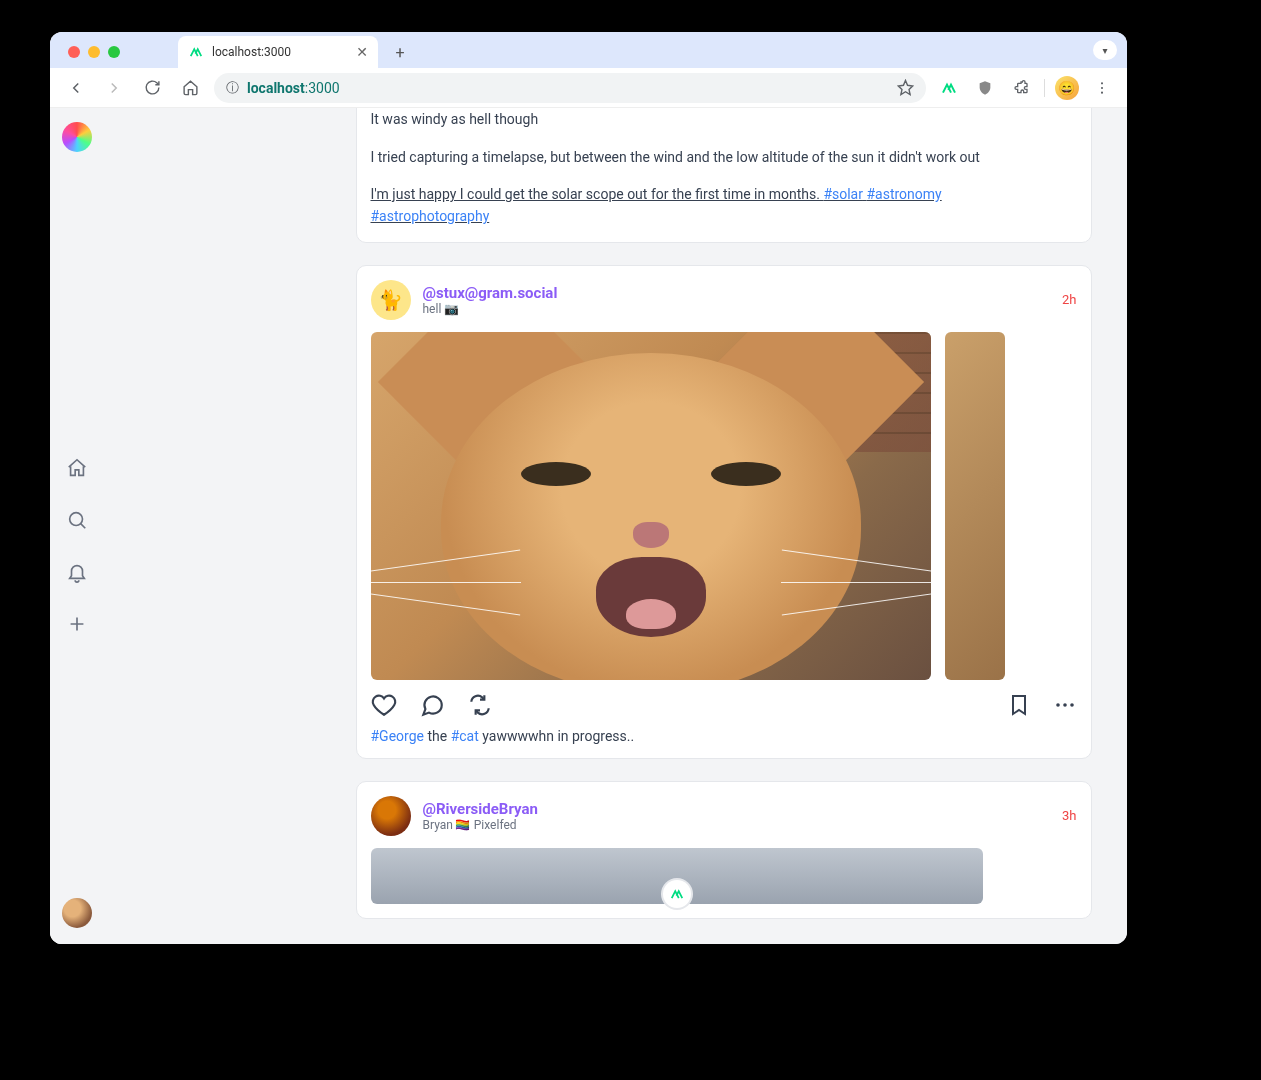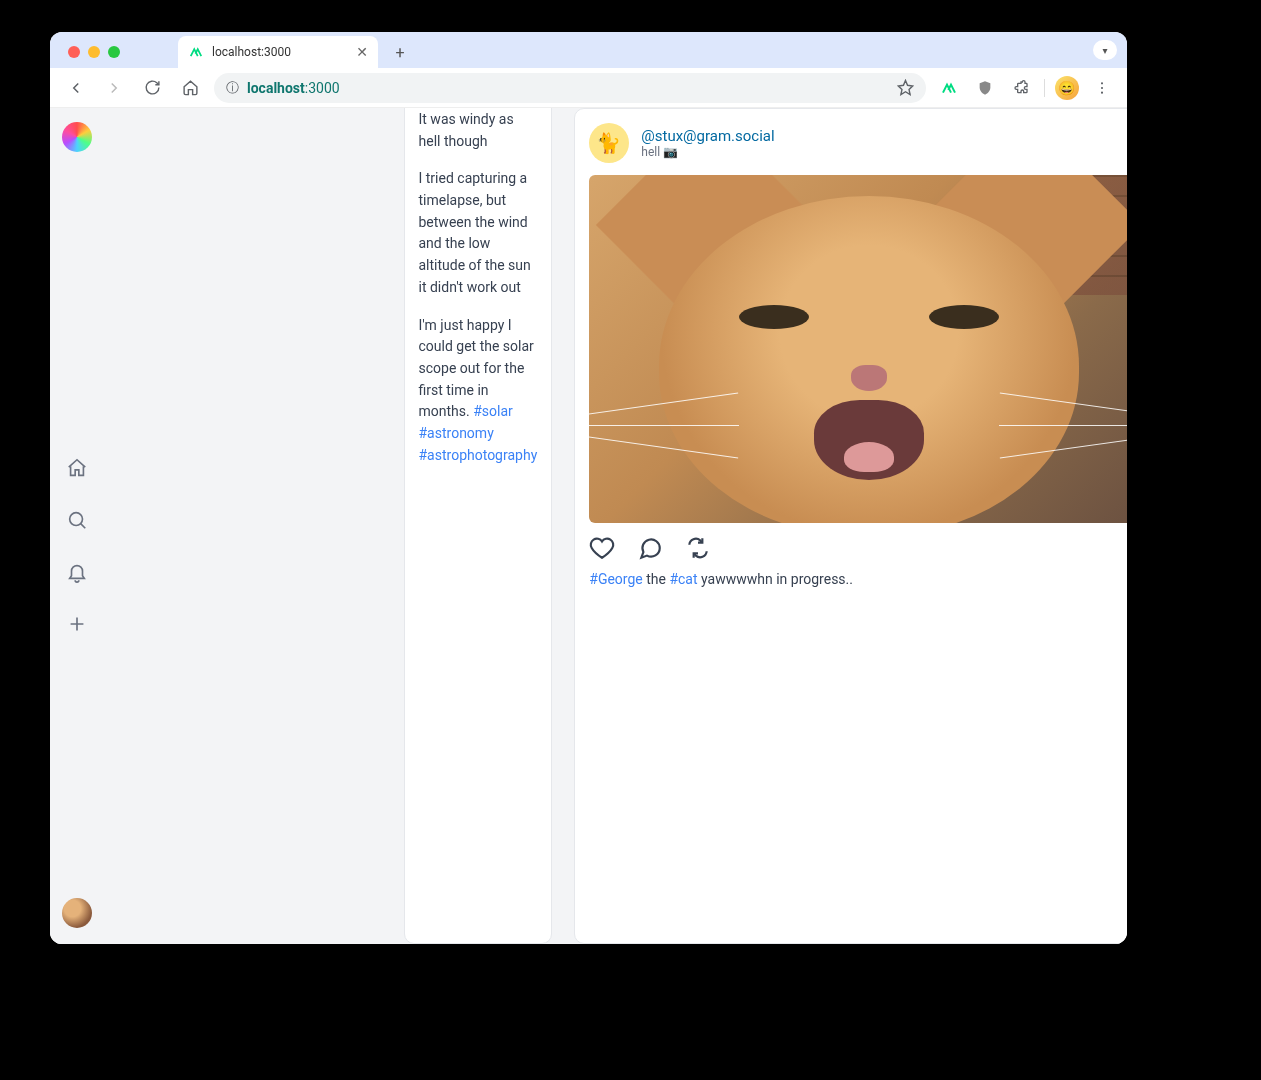--- a/index.html
+++ b/index.html
@@ -170,51 +170,51 @@
   }
   .top-tab { cursor: pointer; }
   .top-tab.active { color: #1f2937; }
   .feed-wrap {
     flex: 1;
     overflow: hidden;
     display: flex;
     justify-content: center;
   }
   .feed {
-    width: 640px;
+    width: 736px;
     margin-left: 216px;
     display: flex;
-    flex-direction: row;
+    flex-direction: column;
     gap: 22px;
   }
   .card {
     background: #fff;
     border: 1px solid #e5e7eb;
     border-radius: 10px;
     padding: 14px;
     position: relative;
   }
   .card.partial-top { margin-top: -120px; padding-top: 120px; }
   .post-body { font-size: 14px; color: #374151; line-height: 1.55; }
   .post-body p { margin-bottom: 16px; }
-  .post-body p:last-child { margin-bottom: 8px; }
+  .post-body p:last-child { margin-bottom: 0; text-decoration: underline; }
   .hashtag { color: #3b82f6; cursor: pointer; }
   .post-header {
     display: flex; align-items: center; gap: 12px; margin-bottom: 12px;
   }
   .avatar {
     width: 40px; height: 40px; border-radius: 50%;
     background: #fde68a;
     display: flex; align-items: center; justify-content: center;
     font-size: 20px;
     flex-shrink: 0;
   }
   .avatar.av2 { background: radial-gradient(circle at 40% 35%, #d97706 25%, #7c2d12 70%); }
   .user-block { display: flex; flex-direction: column; }
-  .user-handle { font-weight: 400; font-size: 15px; color: #0369a1; }
+  .user-handle { font-weight: 700; font-size: 15px; color: #8b5cf6; }
   .user-sub { font-size: 12px; color: #6b7280; }
   .timestamp { margin-left: auto; font-size: 13px; color: #ef4444; }
   .media-row {
     display: flex; gap: 14px; margin-bottom: 12px; overflow: hidden;
   }
   .media-main {
     width: 560px; height: 348px; border-radius: 6px;
     background: linear-gradient(135deg,#d6a56b 0%, #c08a52 40%, #8a6a4a 70%, #6a5040 100%);
     position: relative; overflow: hidden; flex-shrink: 0;
   }
@@ -455,20 +455,28 @@
                     </svg>
                 </span>
               </span>
             </div>
             <div class="caption">
               <span class="hashtag">#George</span><span> the </span><span class="hashtag">#cat</span><span> yawwwwhn in progress..</span>
             </div>
           </div>
 
           <div class="card">
+            <div class="post-header">
+              <div class="avatar av2"></div>
+              <div class="user-block">
+                <span class="user-handle">@RiversideBryan</span>
+                <span class="user-sub">Bryan 🏳️‍🌈 Pixelfed</span>
+              </div>
+              <span class="timestamp">3h</span>
+            </div>
             <div class="media-placeholder">
               <div class="media-badge">
                 <svg width="14" height="14" viewBox="0 0 24 24" fill="none" stroke="#00dc82" stroke-width="3">
                     <path d="M3 19 L9 7 L15 19 M11 15 L15 7 L21 19"></path>
                   </svg>
               </div>
             </div>
           </div>
 
         </div>

